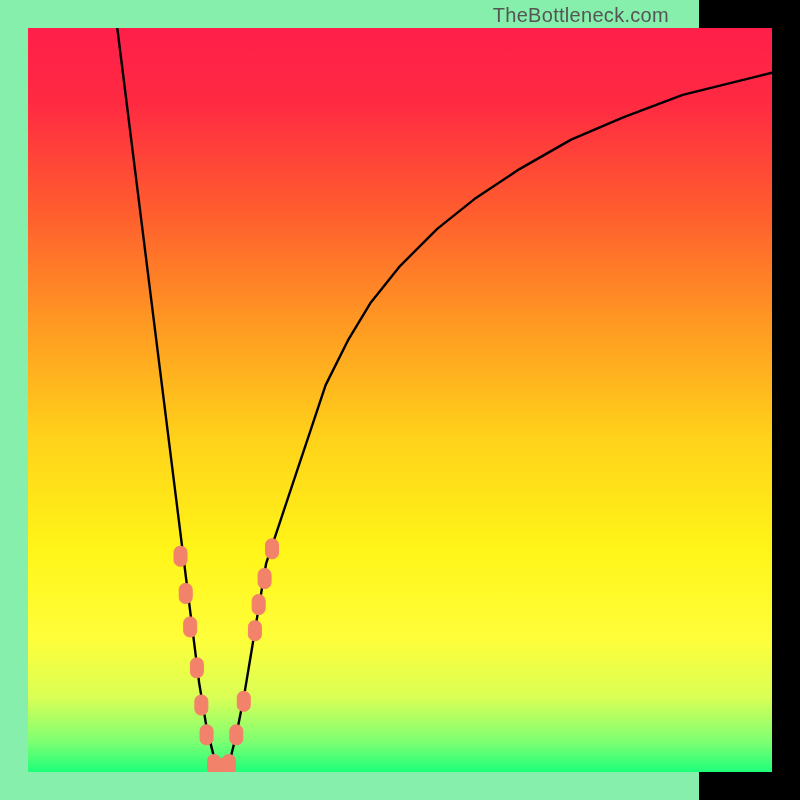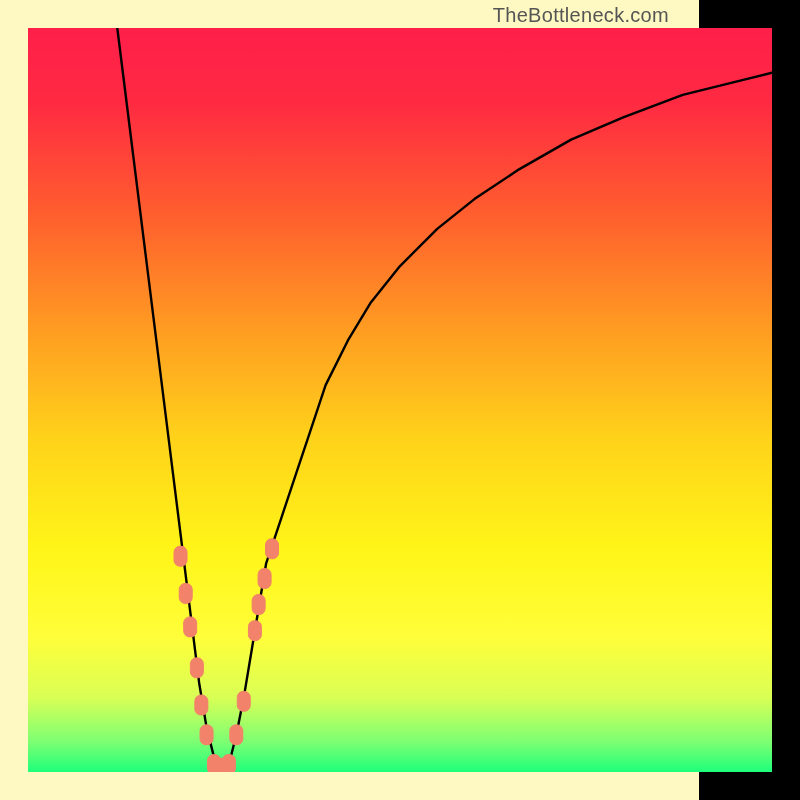--- a/index.html
+++ b/index.html
@@ -7,21 +7,21 @@
     padding: 0;
     width: 800px;
     height: 800px;
     overflow: hidden;
     background: #000;
     font-family: Arial, Helvetica, sans-serif;
   }
   .outer {
     width: 699px;
     height: 800px;
-    background: #fef9c3;
+    background: #86efac;
     position: relative;
   }
   .plot {
     position: absolute;
     left: 28px;
     top: 28px;
     width: 744px;
     height: 744px;
   }
   .watermark {

